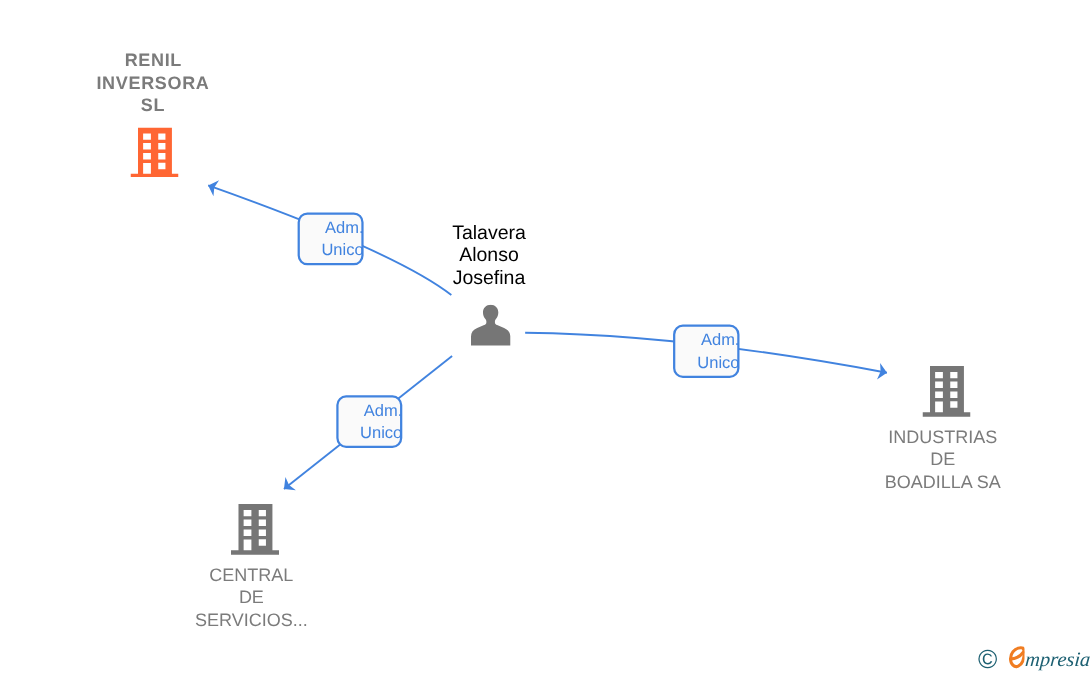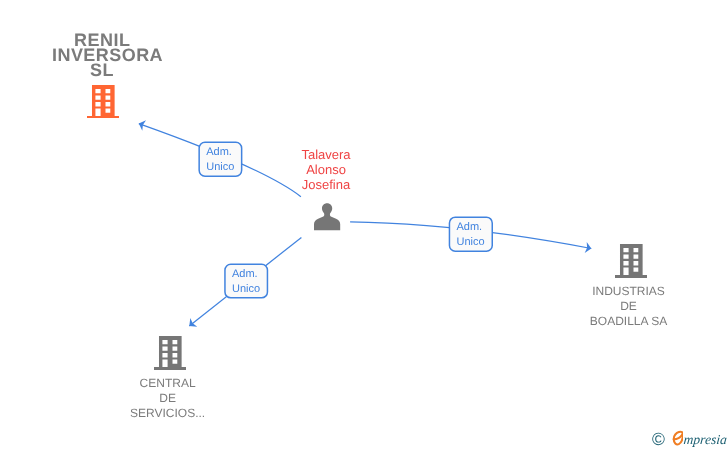--- a/index.html
+++ b/index.html
@@ -4,24 +4,24 @@
 <style>
   html,body{margin:0;padding:0;}
   body{width:728px;height:450px;background:#ffffff;overflow:hidden;
        font-family:"Liberation Sans",sans-serif;position:relative;
        -webkit-font-smoothing:antialiased;text-rendering:geometricPrecision;}
   #edges{position:absolute;left:0;top:0;width:728px;height:450px;}
   .node{position:absolute;}
   .node-icon{position:absolute;line-height:0;}
   .node-label{position:absolute;text-align:center;color:#7b7b7b;
               font-size:12px;line-height:14.85px;white-space:pre-line;}
-  .node-label.bold{font-weight:bold;font-size:18px;line-height:14.9px;letter-spacing:0.45px;text-indent:0.45px;}
+  .node-label.bold{font-weight:bold;font-size:12px;line-height:14.9px;letter-spacing:0.45px;text-indent:0.45px;}
   .node-label.person{font-size:13px;line-height:14.75px;}
   .edge-label{position:absolute;color:#4183df;font-size:11px;line-height:14.7px;
-    box-sizing:border-box;text-align:left;white-space:pre-line;
+    box-sizing:border-box;text-align:right;white-space:pre-line;
     padding:3.6px 0 0 7.8px;}
   .logo{position:absolute;left:648px;top:424px;width:80px;height:26px;}
   .logo-c{position:absolute;left:4px;top:7.4px;font-size:17.5px;line-height:17.5px;
           color:#1d6072;font-family:"Liberation Sans",sans-serif;}
   .logo-e{position:absolute;left:23.8px;top:6.3px;line-height:0;}
   .logo-rest{position:absolute;left:35.2px;top:9px;font-size:13.6px;line-height:13.6px;
           font-style:italic;font-family:"Liberation Serif",serif;color:#1d6072;
           transform:skewX(-5deg);transform-origin:0 100%;}
 </style>
 </head>
@@ -56,21 +56,21 @@
       <path fill-rule="evenodd" d="M0,91.2 H15.6 V0 H86.3 V91.2 H100 V100 H0 Z
         M26.3,11.8 H42.5 V24.2 H26.3 Z M57.8,11.8 H72.8 V24.2 H57.8 Z
         M26.3,30.7 H42.5 V43.4 H26.3 Z M57.8,30.7 H72.8 V43.4 H57.8 Z
         M26.3,50.2 H42.5 V63.1 H26.3 Z M57.8,50.2 H72.8 V63.1 H57.8 Z
         M26.3,69.6 H42.5 V91.2 H26.3 Z M57.8,69.3 H72.8 V82.0 H57.8 Z"></path>
     </svg>
   </span>
 </div>
 
 <div class="node">
-  <div class="node-label person" style="left: 276px; top: 148px; width: 100px; color: #ef4444;">Talavera
+  <div class="node-label person" style="left: 276px; top: 148px; width: 100px; color: #000000;">Talavera
 Alonso
 Josefina</div>
   <span class="node-icon" style="left:314.4px;top:203.4px;">
     <svg width="26.2" height="27.2" viewBox="0 0 266 271" fill="#767676" preserveAspectRatio="none">
       <path d="M133 2 C 103 2 81 23 81 53 C 81 69 87 85 96 95 C 101 100 104 106 104 112
         L 104 120 C 104 129 98 134 89 137 L 42 156 C 15 167 0 186 0 212
         L 0 272 L 266 272 L 266 212 C 266 186 251 167 224 156
         L 177 137 C 168 134 162 129 162 120 L 162 112 C 162 106 165 100 170 95
         C 179 85 185 69 185 53 C 185 23 163 2 133 2 Z"></path>
     </svg>

